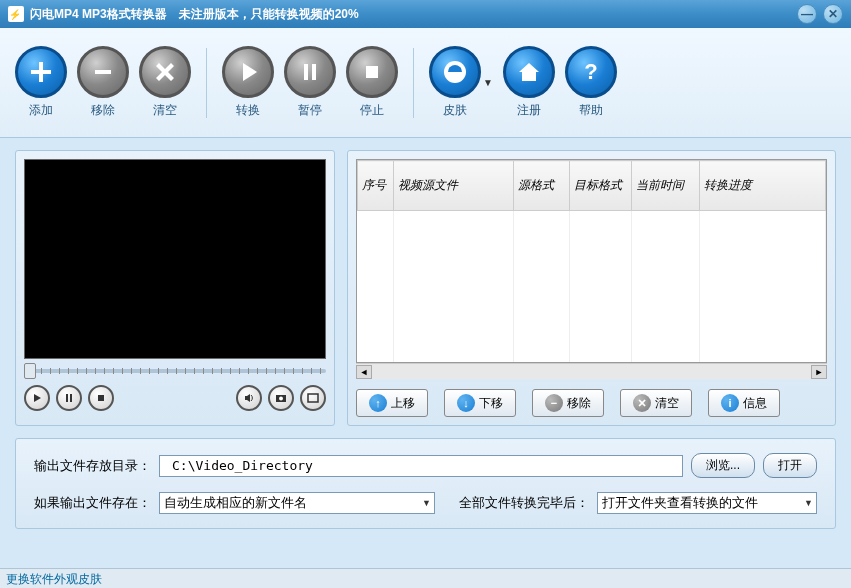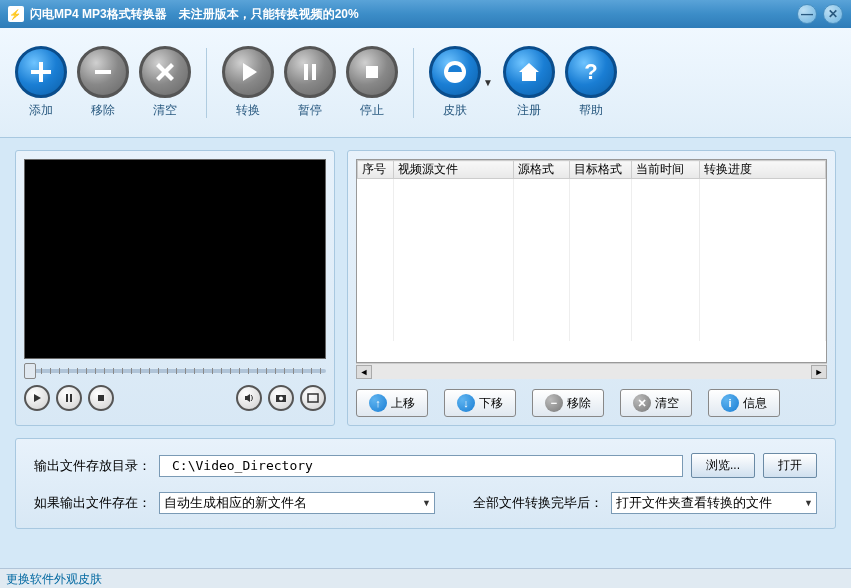--- a/index.html
+++ b/index.html
@@ -27,36 +27,36 @@
 .slider-track { flex: 1; height: 4px; background: #b0c4d8; border-radius: 2px; position: relative; }
 .slider-track::before { content: ''; position: absolute; left: 0; top: -1px; height: 6px; width: 100%; background: repeating-linear-gradient(to right, transparent 0, transparent 8px, #888 8px, #888 9px); }
 .slider-thumb { position: absolute; left: 0; top: -6px; width: 12px; height: 16px; background: #e0e8f0; border: 1px solid #888; border-radius: 2px; }
 .player-controls { margin-top: 12px; display: flex; gap: 6px; align-items: center; }
 .player-btn { width: 26px; height: 26px; border-radius: 50%; background: radial-gradient(circle at 35% 30%, #fff, #d0d0d0); border: 2px solid #555; display: flex; align-items: center; justify-content: center; font-size: 11px; cursor: pointer; }
 .player-spacer { flex: 1; }
 
 .list-panel { flex: 1; background: linear-gradient(to bottom, #e8f2fb, #d8e8f5); border: 1px solid #a8c8e0; border-radius: 3px; padding: 8px; display: flex; flex-direction: column; }
 .grid-wrap { flex: 1; background: #fff; border: 1px solid #999; overflow: auto; }
 .grid-table { width: 100%; border-collapse: collapse; font-size: 12px; }
-.grid-table th { background: linear-gradient(to bottom, #f8f8f8, #e8e8e8); border: 1px solid #ccc; padding: 0 4px; text-align: left; font-weight: normal; height: 18px; }
+.grid-table th { background: linear-gradient(to bottom, #f8f8f8, #e8e8e8); border: 1px solid #ccc; padding: 16px 4px; text-align: left; font-weight: normal; height: 18px; font-style: italic; }
 .grid-table td { border-right: 1px solid #eee; height: 18px; }
 .grid-scroll { height: 16px; background: #e8e8e8; border-top: 1px solid #ccc; display: flex; align-items: center; }
 .scroll-arrow { width: 16px; height: 14px; background: #ddd; border: 1px solid #aaa; font-size: 9px; display: flex; align-items: center; justify-content: center; }
 .list-actions { margin-top: 10px; display: flex; gap: 16px; }
 .action-btn { display: flex; align-items: center; gap: 4px; padding: 4px 12px; background: linear-gradient(to bottom, #fff, #e0e8f0); border: 1px solid #888; border-radius: 3px; cursor: pointer; font-size: 12px; }
 .ab-icon { width: 18px; height: 18px; border-radius: 50%; display: flex; align-items: center; justify-content: center; color: #fff; font-size: 11px; font-weight: bold; }
 .abi-blue { background: radial-gradient(circle at 30% 30%, #5fb4f0, #1a7ed4); }
 .abi-gray { background: radial-gradient(circle at 30% 30%, #bbb, #777); }
 
 .settings-panel { margin: 0 15px 12px; background: linear-gradient(to bottom, #e8f2fb, #d8e8f5); border: 1px solid #a8c8e0; border-radius: 3px; padding: 14px 18px; }
 .setting-row { display: flex; align-items: center; gap: 8px; margin-bottom: 14px; justify-content: space-between; }
 .setting-row:last-child { margin-bottom: 0; }
 .setting-label { color: #000; font-size: 13px; }
 .text-input { flex: 1; height: 22px; border: 1px solid #7a9ab5; background: #fff; padding: 0 12px; font-family: monospace; font-size: 13px; }
-.small-btn { padding: 3px 14px; background: linear-gradient(to bottom, #fff, #d0e0ef); border: 1px solid #6a8aa5; border-radius: 2px; cursor: pointer; font-size: 12px; }
+.small-btn { padding: 3px 14px; background: linear-gradient(to bottom, #fff, #d0e0ef); border: 1px solid #6a8aa5; border-radius: 10px; cursor: pointer; font-size: 12px; }
 .combo { height: 22px; border: 1px solid #7a9ab5; background: #fff; padding: 0 18px 0 4px; font-size: 13px; position: relative; display: flex; align-items: center; }
 .combo::after { content: '▼'; position: absolute; right: 3px; font-size: 9px; color: #333; }
 
 .statusbar { position: absolute; bottom: 0; left: 0; right: 0; height: 20px; background: #e0eaf2; border-top: 1px solid #b0c4d8; padding: 2px 6px; font-size: 12px; color: #0369a1; }
 
 svg { display: block; }
 </style>
 </head>
 <body>
 
@@ -329,21 +329,21 @@
     <span class="setting-label">输出文件存放目录：</span>
     <input class="text-input" value="C:\Video_Directory" style="">
     <button class="small-btn">浏览...</button>
     <button class="small-btn">打开</button>
   </div>
   <div class="setting-row">
     <span class="setting-label">如果输出文件存在：</span>
     <div class="combo" style="width:276px">
       <span>自动生成相应的新文件名</span>
     </div>
-    <span class="setting-label" style="margin-left:30px">全部文件转换完毕后：</span>
+    <span class="setting-label" style="margin-left:16px">全部文件转换完毕后：</span>
     <div class="combo" style="flex:1">
       <span>打开文件夹查看转换的文件</span>
     </div>
   </div>
 </div>
 
 <div class="statusbar">
   <span>更换软件外观皮肤</span>
 </div>
 

